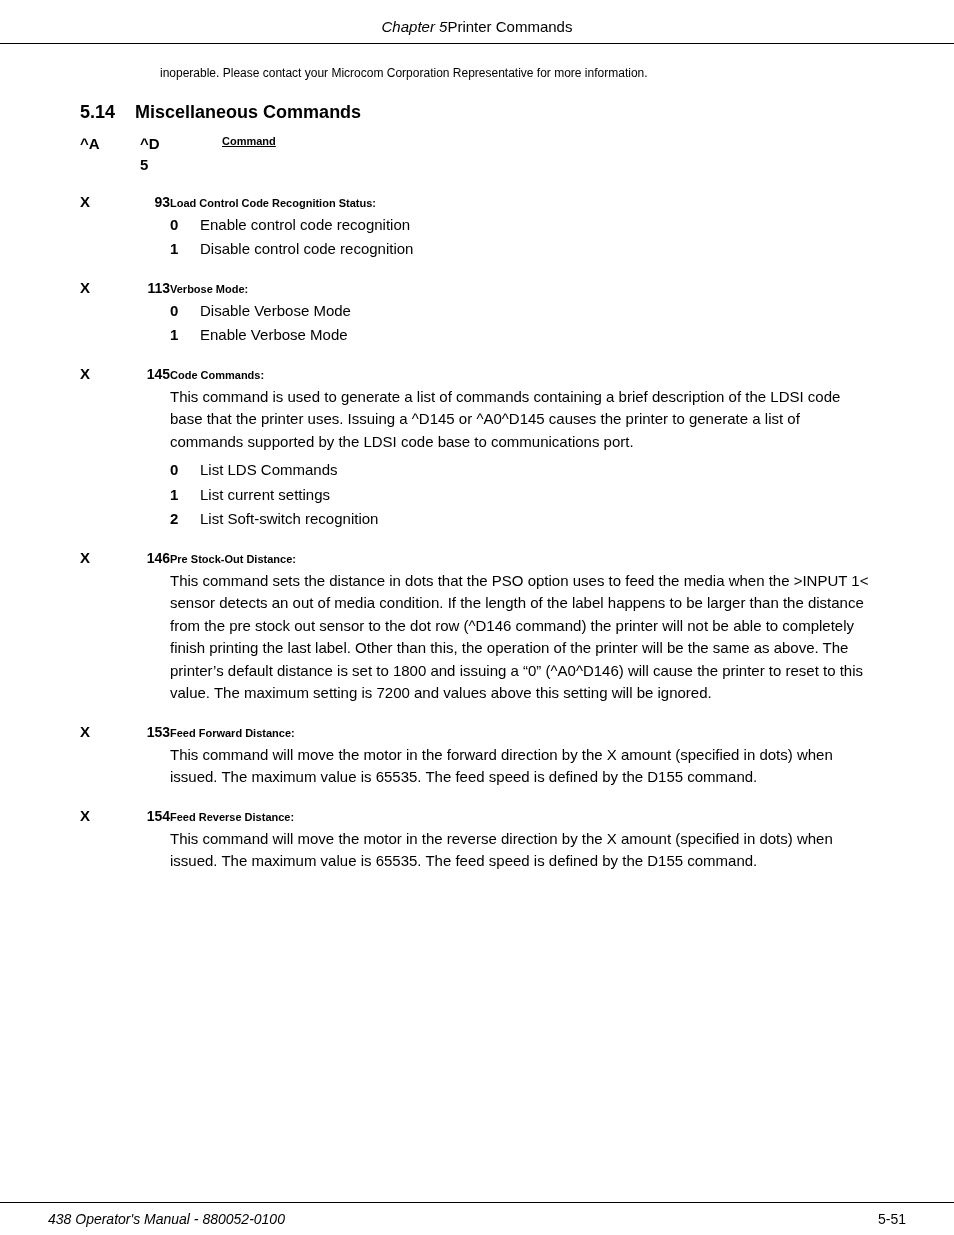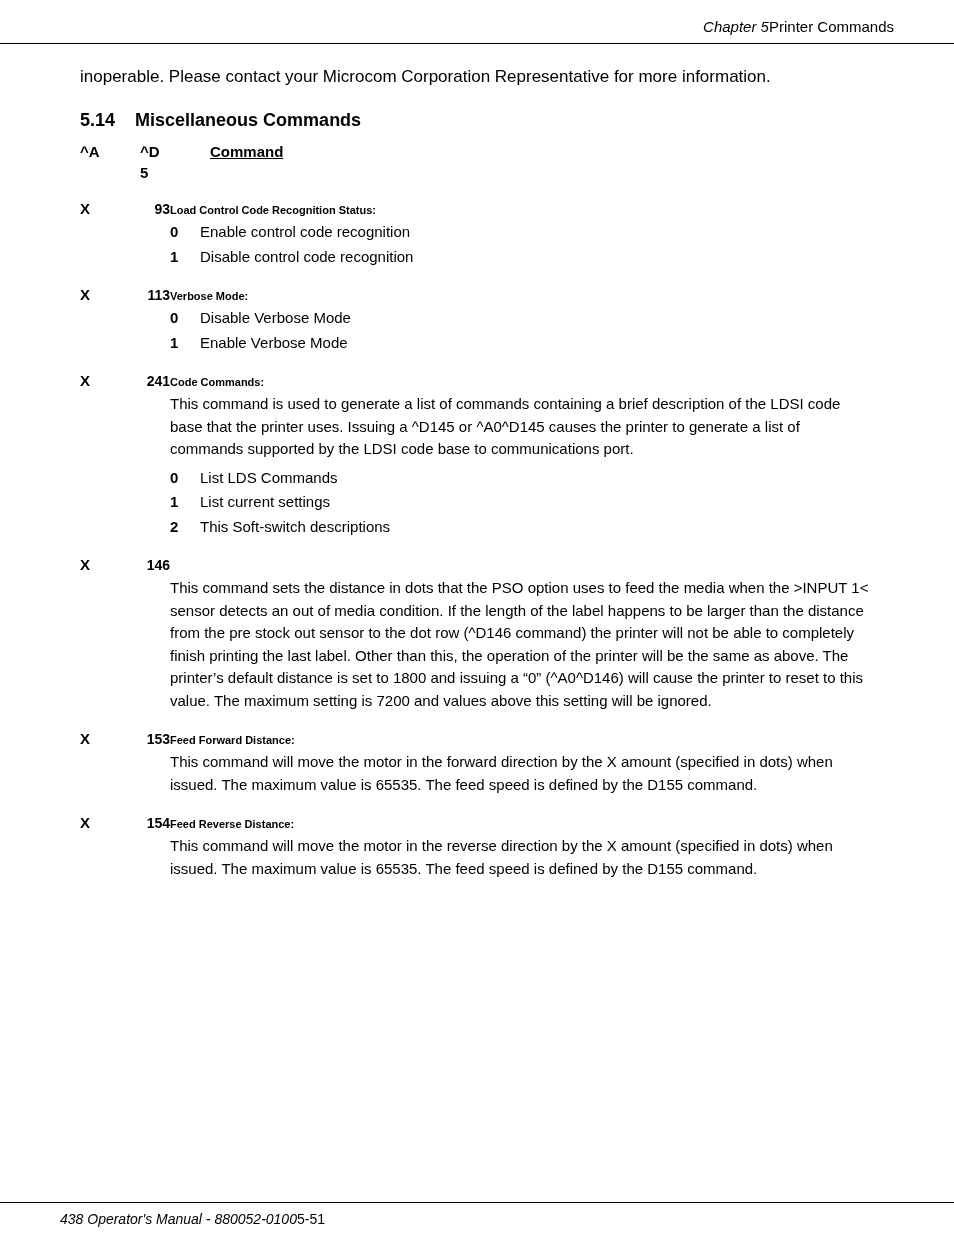--- a/index.html
+++ b/index.html
@@ -22,21 +22,21 @@
       min-height: 1235px;
       position: relative;
       padding: 0;
       display: flex;
       flex-direction: column;
     }
 
     
     .page-header {
       display: flex;
-      justify-content: flex-end;
+      justify-content: center;
       align-items: center;
       padding: 18px 60px 8px 60px;
       border-bottom: 1.5px solid #000;
       margin-bottom: 0;
     }
 
     .header-chapter {
       font-style: italic;
       font-size: 15px;
     }
@@ -46,22 +46,23 @@
     }
 
     
     .content {
       padding: 20px 80px 20px 80px;
       flex: 1;
     }
 
     
     .intro-para {
+      margin-left: 80px;
       margin-bottom: 20px;
-      font-size: 17px;
+      font-size: 12px;
       line-height: 1.5;
     }
 
     
     .section-heading {
       font-size: 18px;
       font-weight: bold;
       margin-bottom: 12px;
     }
 
@@ -85,21 +86,22 @@
     .col-d {
       width: 70px;
       font-weight: bold;
       font-size: 15px;
     }
 
     .col-cmd {
       flex: 1;
       font-weight: bold;
       text-decoration: underline;
-      font-size: 15px;
+      font-size: 11px;
+      margin-left: 12px;
     }
 
     .cmd-row {
       display: flex;
       margin-bottom: 2px;
       line-height: 1.5;
     }
 
     .cmd-row .col-a {
       font-weight: bold;
@@ -169,21 +171,22 @@
 
     .val-desc {
       flex: 1;
       font-size: 15px;
     }
 
     
     .page-footer {
       border-top: 1.5px solid #000;
       display: flex;
-      padding: 8px 60px;
+      justify-content: space-between;
+      padding: 8px 48px;
       margin-top: auto;
     }
 
     .footer-left {
       font-style: italic;
       font-size: 14px;
     }
 
     .footer-right {
       font-size: 14px;
@@ -255,43 +258,44 @@
             </div>
             <div class="cmd-value-row">
               <div class="val-num">1</div>
               <div class="val-desc">Enable Verbose Mode</div>
             </div>
           </div>
         </div>
         <div class="cmd-block">
           <div class="cmd-title-row">
             <div class="cmd-x">X</div>
-            <div class="cmd-num">241</div>
+            <div class="cmd-num">145</div>
             <div class="cmd-label">Code Commands:</div>
           </div>
           <div class="cmd-description">This command is used to generate a list of commands containing a brief description of the LDSI code base that the printer uses.  Issuing a ^D145 or ^A0^D145 causes the printer to generate a list of commands supported by the LDSI code base to communications port.</div>
           <div class="cmd-values">
             <div class="cmd-value-row">
               <div class="val-num">0</div>
               <div class="val-desc">List LDS Commands</div>
             </div>
             <div class="cmd-value-row">
               <div class="val-num">1</div>
               <div class="val-desc">List current settings</div>
             </div>
             <div class="cmd-value-row">
               <div class="val-num">2</div>
-              <div class="val-desc">This Soft-switch descriptions</div>
+              <div class="val-desc">List Soft-switch recognition</div>
             </div>
           </div>
         </div>
         <div class="cmd-block">
           <div class="cmd-title-row">
             <div class="cmd-x">X</div>
             <div class="cmd-num">146</div>
+            <div class="cmd-label">Pre Stock-Out Distance:</div>
           </div>
           <div class="cmd-description">This command sets the distance in dots that the PSO option uses to feed the media when the &gt;INPUT 1&lt; sensor detects an out of media condition.  If the length of the label happens to be larger than the distance from the pre stock out sensor to the dot row (^D146 command) the printer will not be able to completely finish printing the last label. Other than this, the operation of the printer will be the same as above.  The printer’s default distance is set to 1800 and issuing a “0” (^A0^D146) will cause the printer to reset to this value.  The maximum setting is 7200 and values above this setting will be ignored.</div>
         </div>
         <div class="cmd-block">
           <div class="cmd-title-row">
             <div class="cmd-x">X</div>
             <div class="cmd-num">153</div>
             <div class="cmd-label">Feed Forward Distance:</div>
           </div>
           <div class="cmd-description">This command will move the motor in the forward direction by the X amount (specified in dots) when issued.  The maximum value is 65535.  The feed speed is defined by the D155 command.</div>

